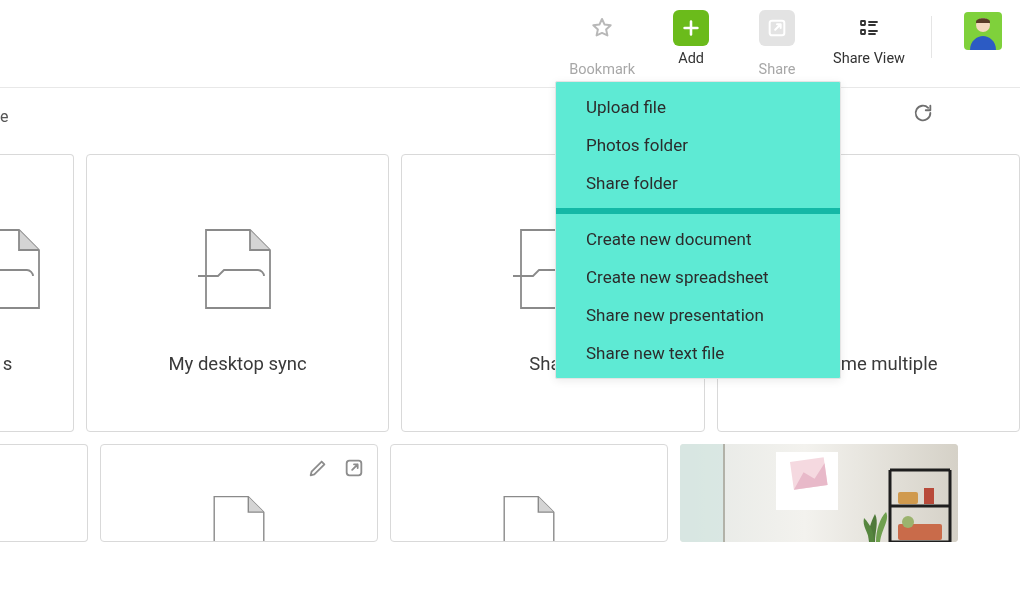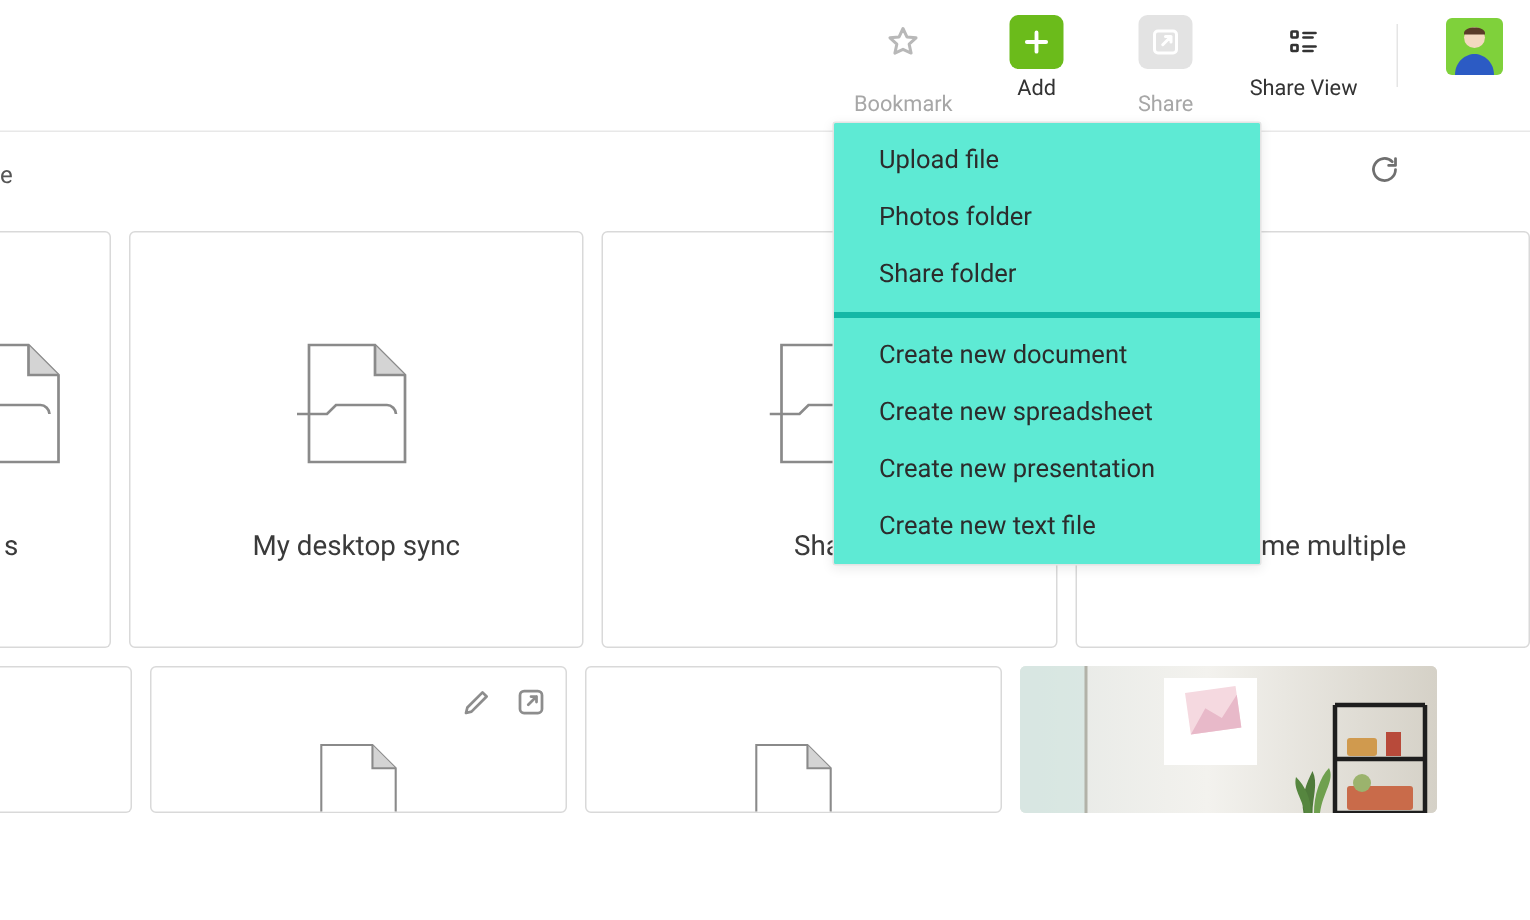--- a/index.html
+++ b/index.html
@@ -67,21 +67,21 @@
       top: 81px;
       left: 555px;
       width: 286px;
       background: #5eead4;
       border: 1px solid #e4e4e4;
       border-radius: 2px;
       box-shadow: 0 2px 8px rgba(0,0,0,0.08);
       z-index: 100;
     }
     .dropdown-section { padding: 6px 0; }
-    .dropdown-section + .dropdown-section { border-top: 4px solid #14b8a6; }
+    .dropdown-section + .dropdown-section { border-top: 6px solid #14b8a6; }
     .dropdown-item {
       padding: 9px 30px;
       font-size: 17px;
       color: #2c2c2c;
       cursor: pointer;
     }
     .filter-row {
       display: flex;
       align-items: center;
       padding: 0 0 0 0;
@@ -231,22 +231,22 @@
 
 <div class="dropdown">
   <div class="dropdown-section">
     <div class="dropdown-item">Upload file</div>
     <div class="dropdown-item">Photos folder</div>
     <div class="dropdown-item">Share folder</div>
   </div>
   <div class="dropdown-section">
     <div class="dropdown-item">Create new document</div>
     <div class="dropdown-item">Create new spreadsheet</div>
-    <div class="dropdown-item">Create new presentation</div>
-    <div class="dropdown-item">Create new text file</div>
+    <div class="dropdown-item">Share new presentation</div>
+    <div class="dropdown-item">Share new text file</div>
   </div>
 </div>
 
 <div class="filter-row">
   <span class="filter-tab partial">e</span>
   <div class="refresh-btn">
     <svg width="22" height="22" viewBox="0 0 24 24">
       <path d="M20 12a8 8 0 1 1-2.34-5.66M20 4v5h-5" fill="none" stroke="#6f6f6f" stroke-width="2" stroke-linecap="round" stroke-linejoin="round"></path>
     </svg>
   </div>

